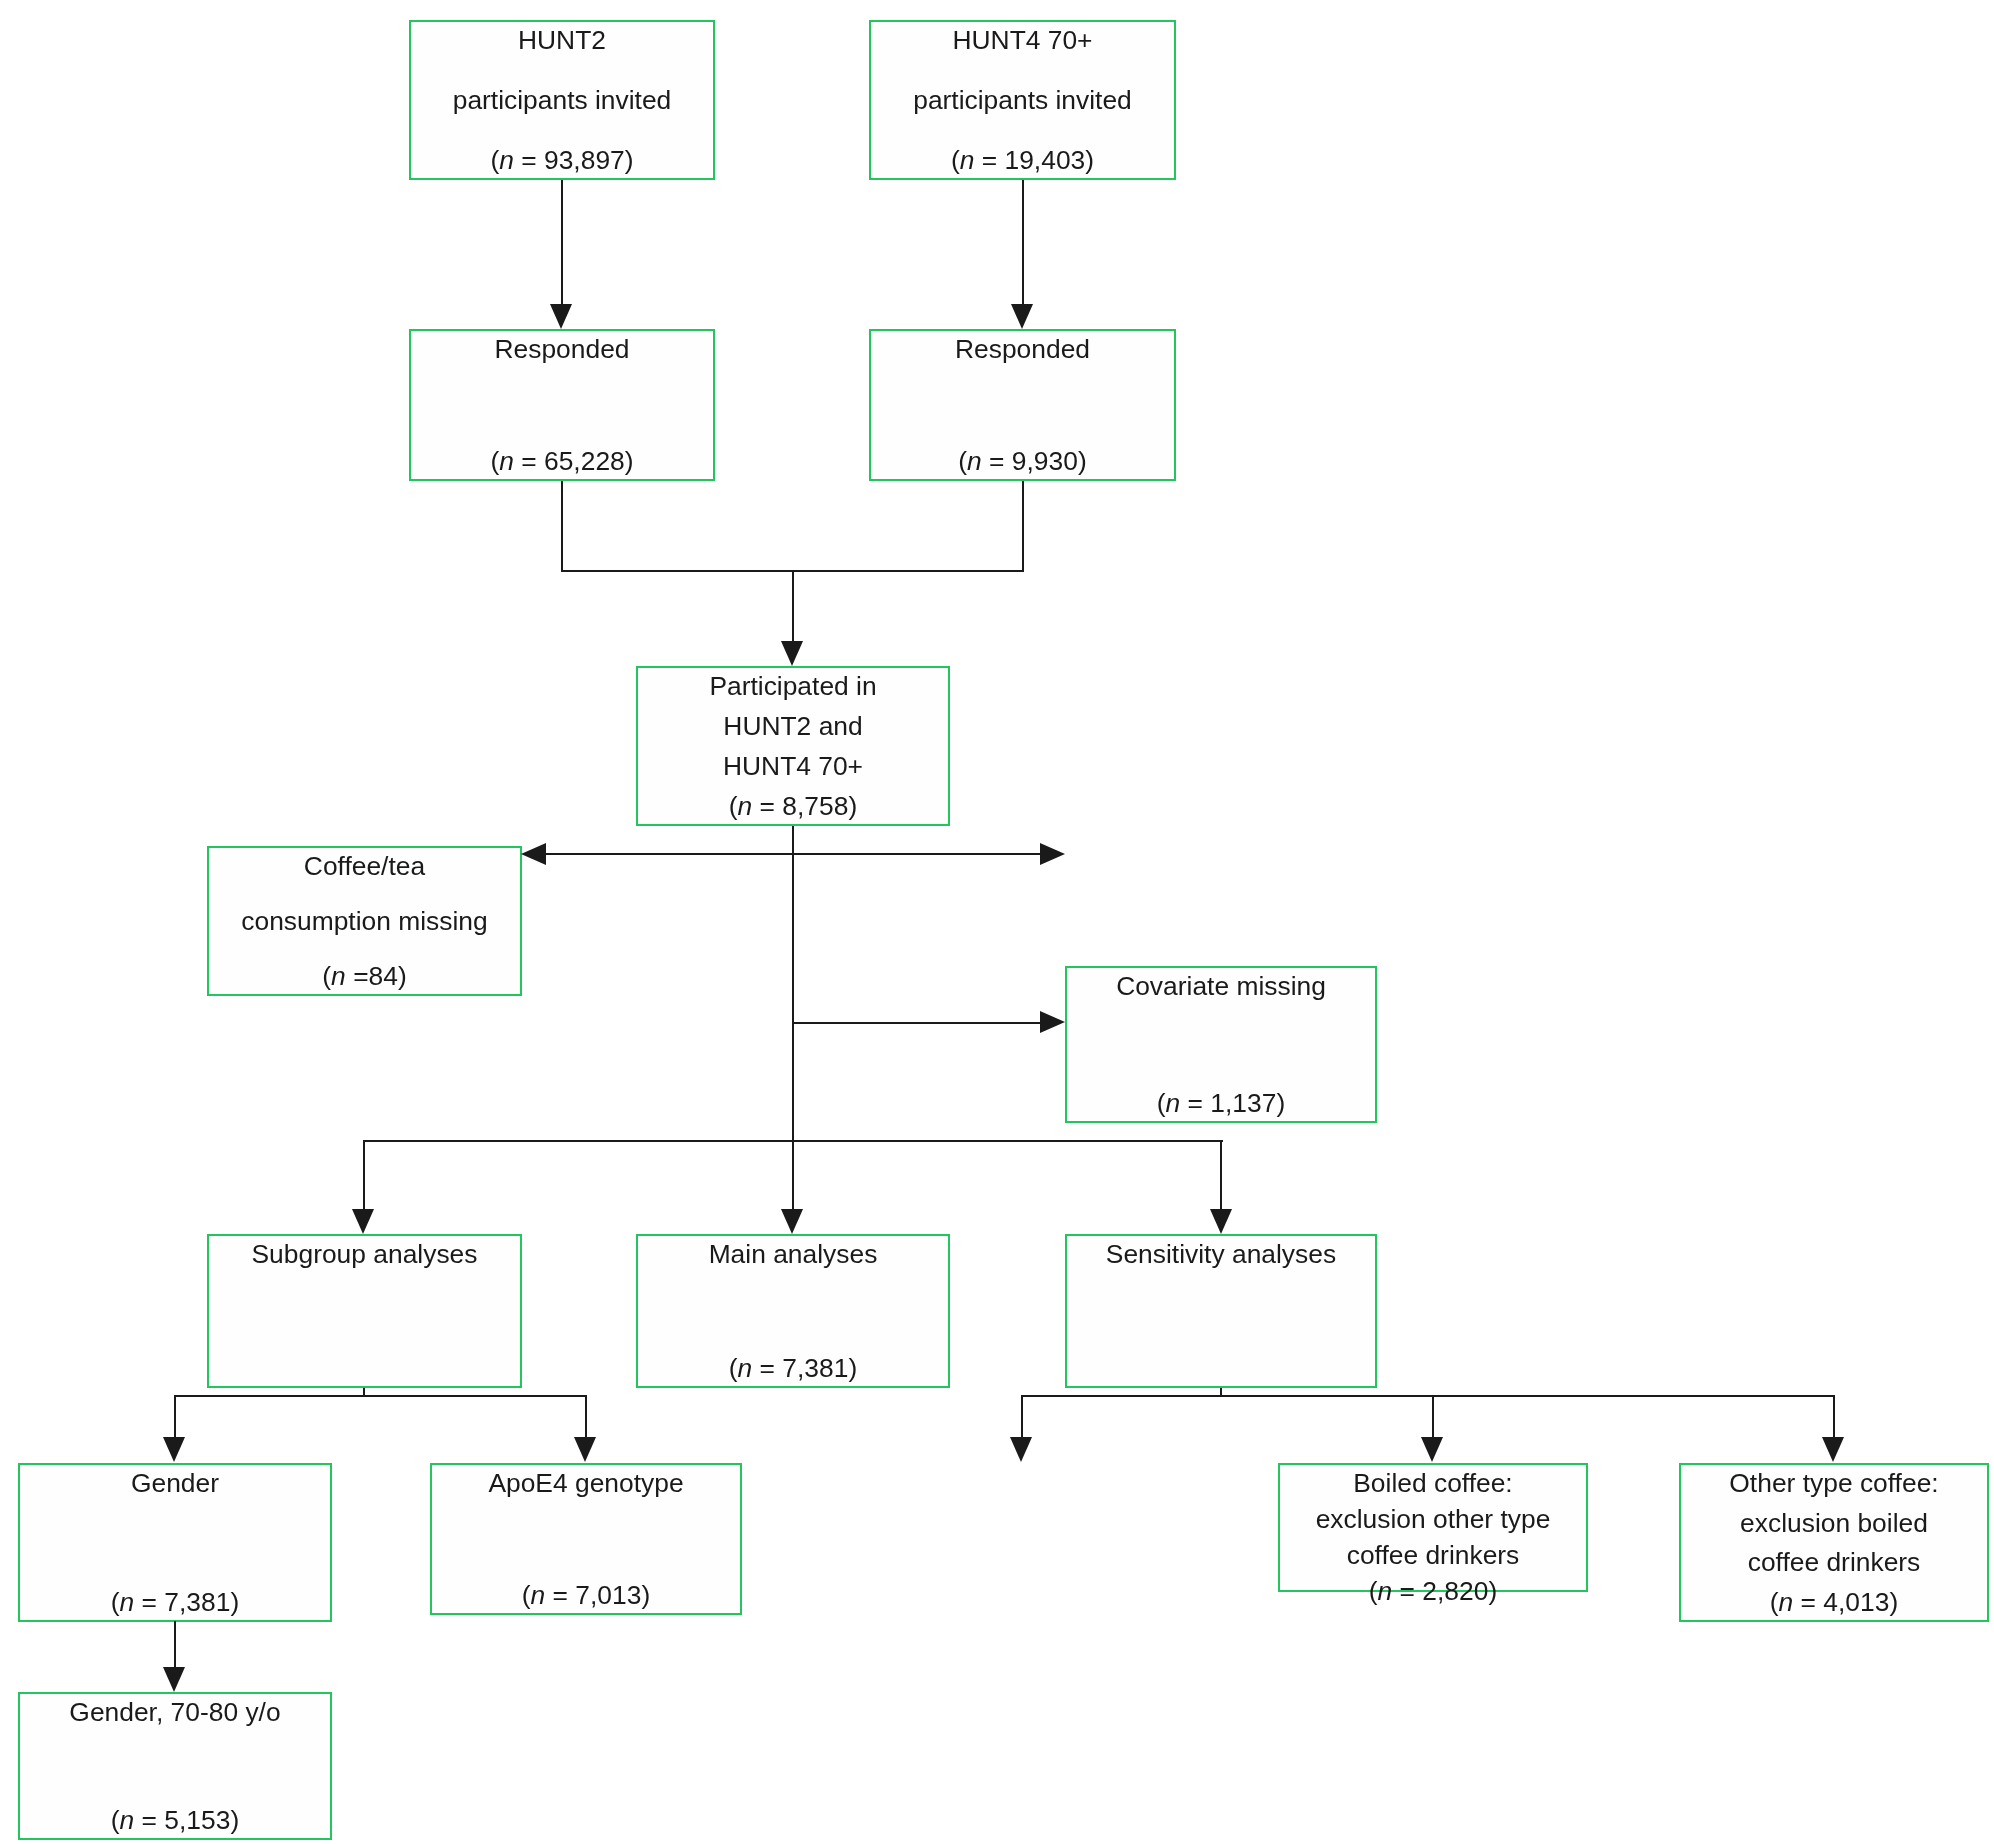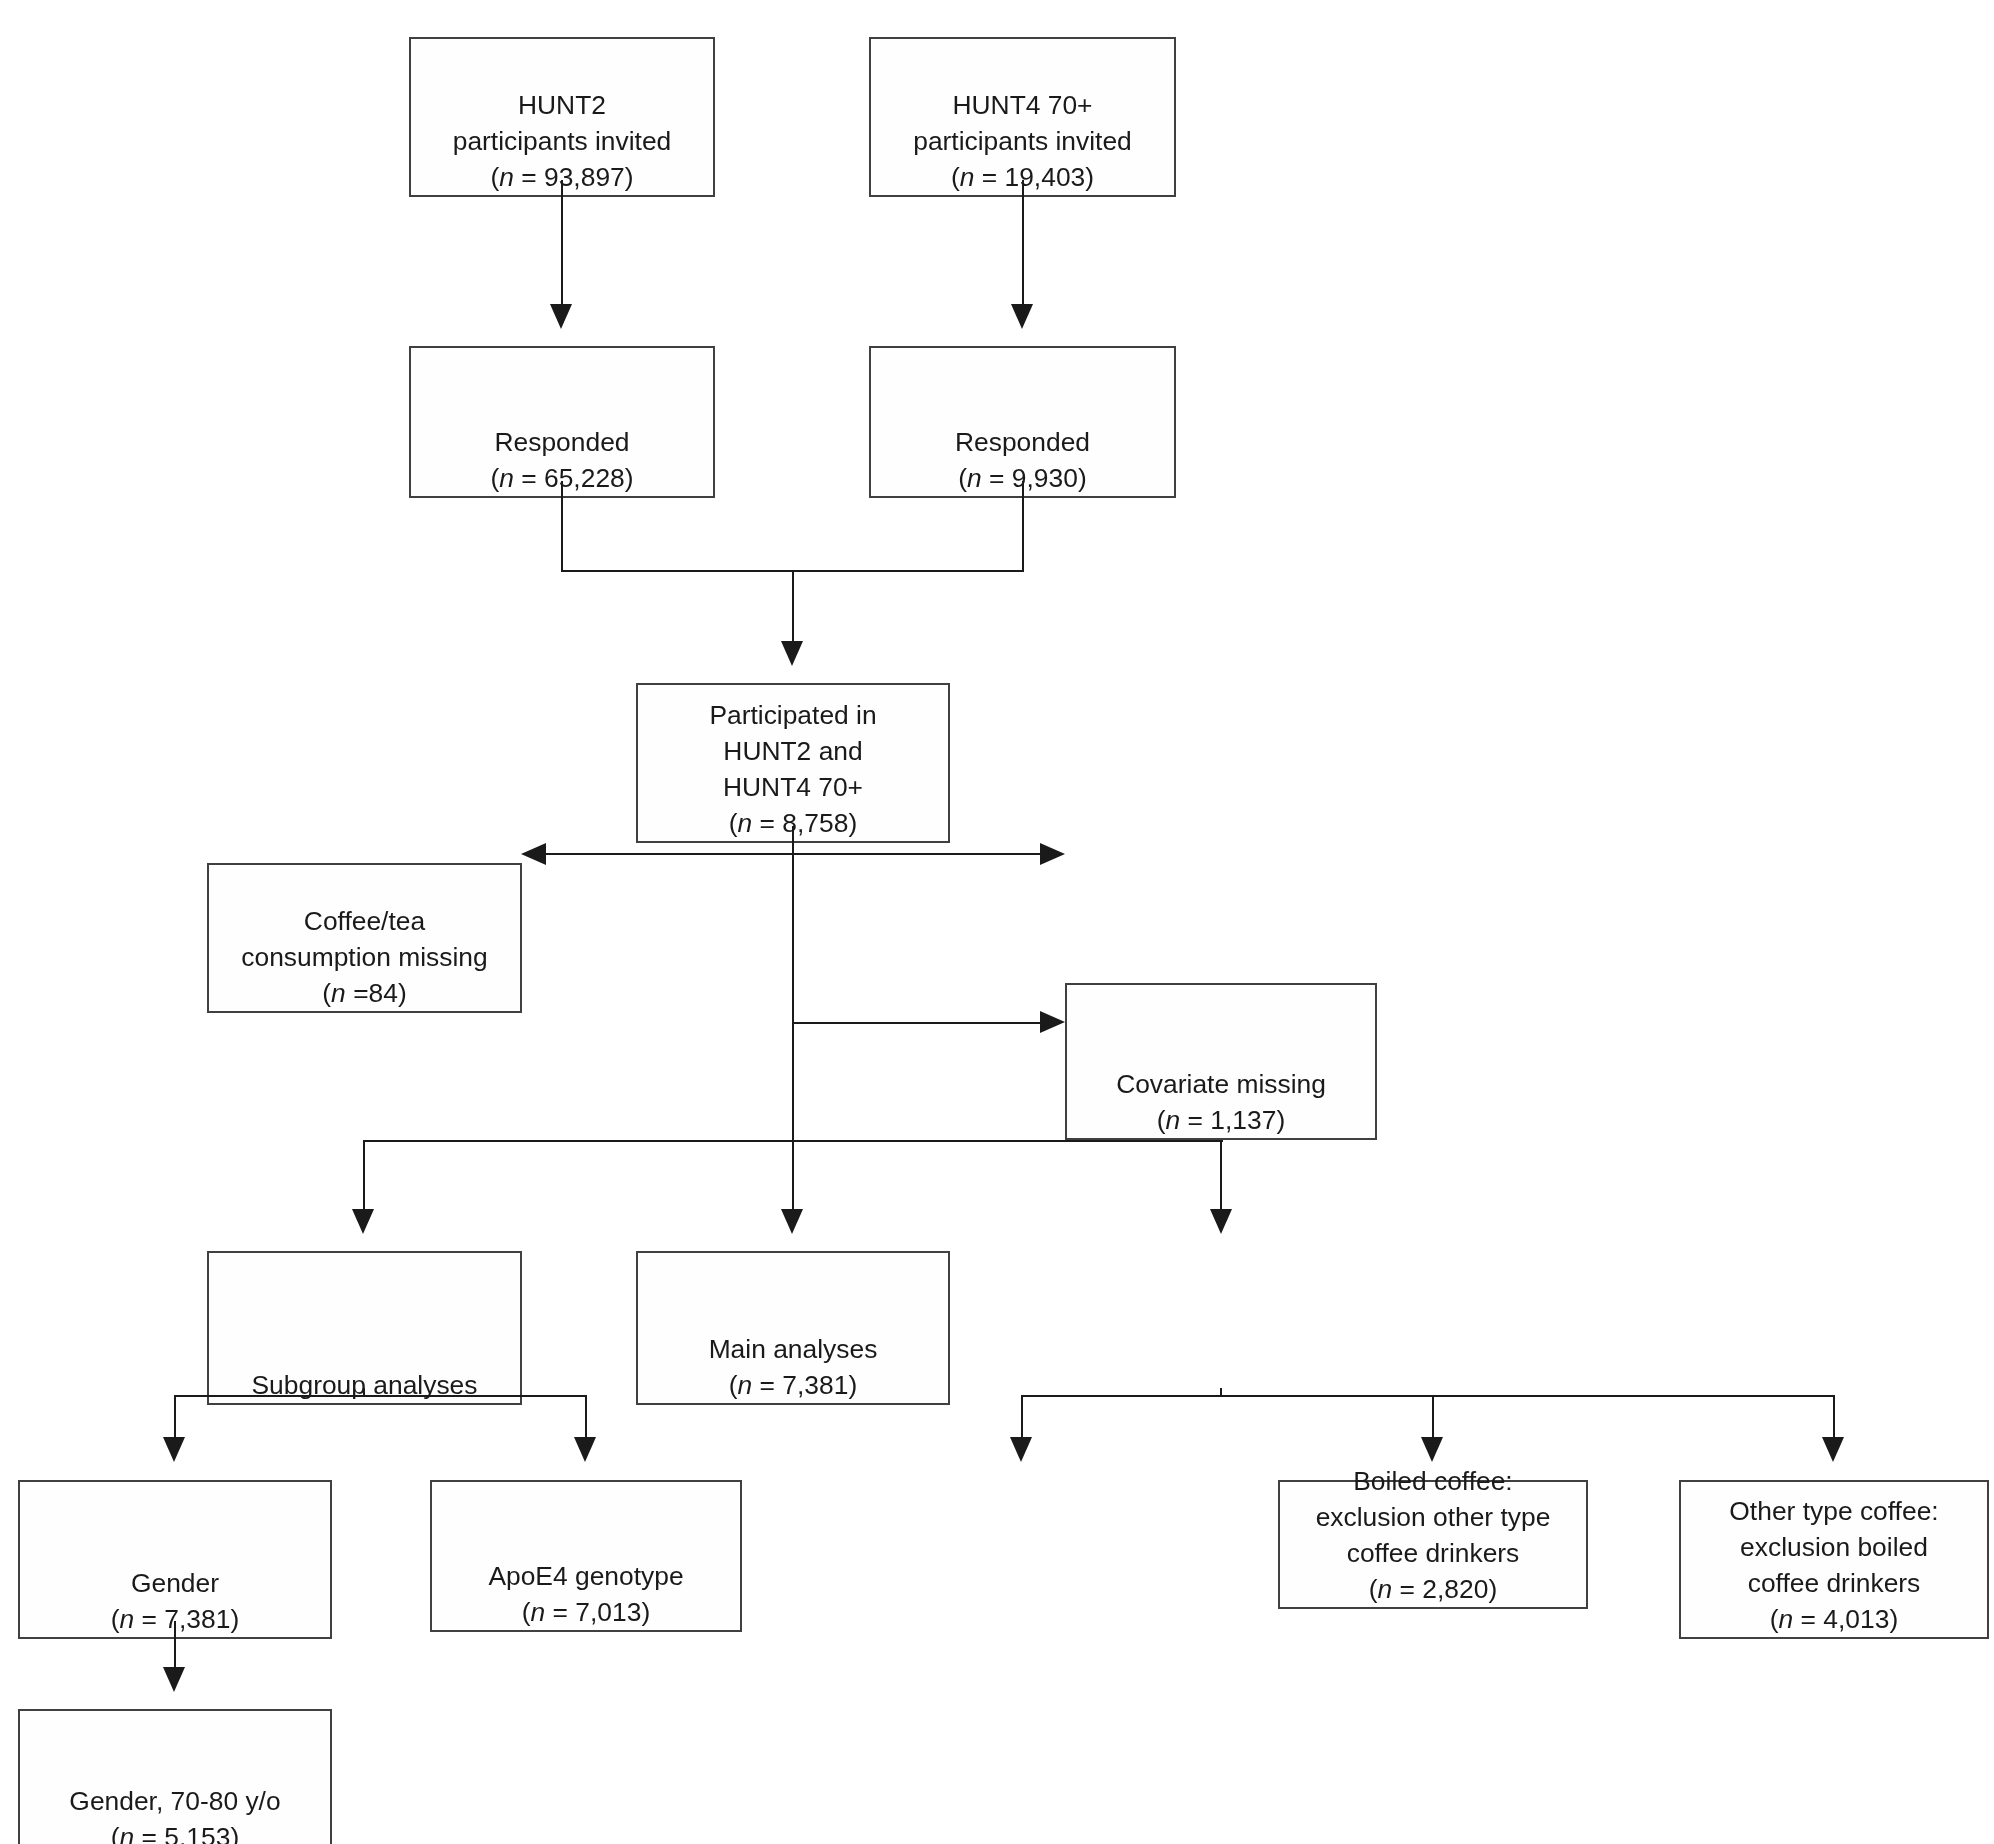--- a/index.html
+++ b/index.html
@@ -6,30 +6,29 @@
   #canvas{
     position:relative;
     width:1995px;height:1845px;
     background:#ffffff;
     font-family:"Liberation Sans", sans-serif;
     color:#1a1a1a;
   }
   .node{
     position:absolute;
     box-sizing:border-box;
-    border:2px solid #404040;
+    border:2px solid #22c55e;
     background:#fefefe;
     display:flex;
     flex-direction:column;
-    justify-content:flex-end;
+    justify-content:space-between;
     align-items:center;
     text-align:center;
     font-size:26.4px;
     line-height:36px;
-    margin-top:17px;
   }
   .ln{white-space:nowrap;}
   .ln i{font-style:italic;}
   .vl{position:absolute;width:2px;background:#1a1a1a;}
   .hl{position:absolute;height:2px;background:#1a1a1a;}
   .ah{position:absolute;width:0;height:0;}
   .ah.down{border-left:11.7px solid transparent;border-right:11.7px solid transparent;border-top:25.5px solid #1a1a1a;}
   .ah.left{border-top:11.7px solid transparent;border-bottom:11.7px solid transparent;border-right:25.5px solid #1a1a1a;}
   .ah.right{border-top:11.7px solid transparent;border-bottom:11.7px solid transparent;border-left:25.5px solid #1a1a1a;}
 </style>
@@ -81,20 +80,23 @@
 
   <div class="node" style="left:207px;top:1234px;width:315px;height:154px">
     <div class="ln">Subgroup analyses</div>
   </div>
 
   <div class="node" style="left:636px;top:1234px;width:314px;height:154px">
     <div class="ln">Main analyses</div>
     <div class="ln"><span>(</span><i>n</i><span> = 7,381)</span></div>
   </div>
 
+  <div class="node" style="left:1065px;top:1234px;width:312px;height:154px">
+    <div class="ln">Sensitivity analyses</div>
+  </div>
 
   <div class="node" style="left:18px;top:1463px;width:314px;height:159px">
     <div class="ln">Gender</div>
     <div class="ln"><span>(</span><i>n</i><span> = 7,381)</span></div>
   </div>
 
   <div class="node" style="left:430px;top:1463px;width:312px;height:152px">
     <div class="ln">ApoE4 genotype</div>
     <div class="ln"><span>(</span><i>n</i><span> = 7,013)</span></div>
   </div>

